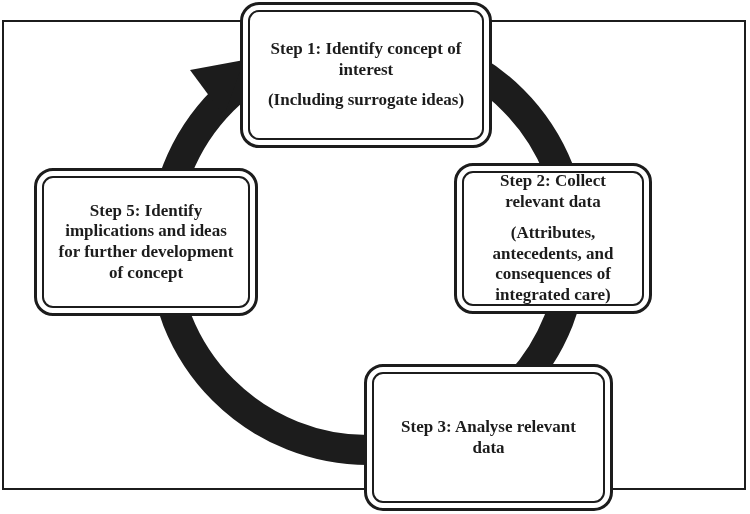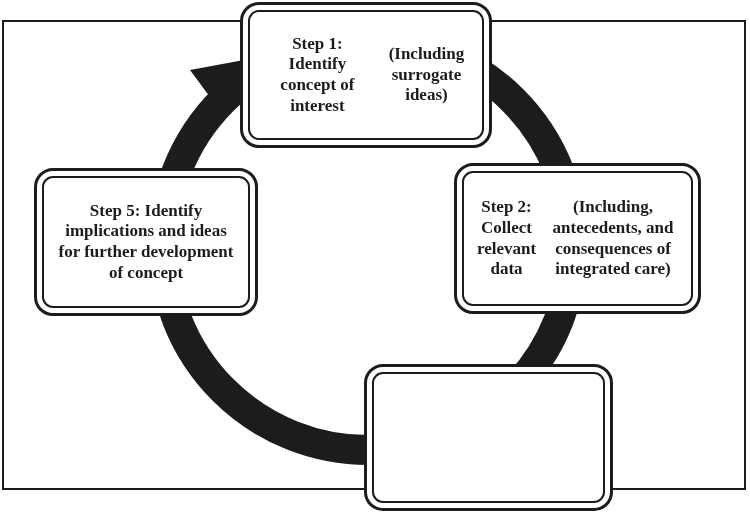--- a/index.html
+++ b/index.html
@@ -35,21 +35,21 @@
     background: #ffffff;
     border: 3px solid #1c1c1c;
     border-radius: 19px;
   }
   .box-inner {
     position: absolute;
     inset: 5px;
     border: 2px solid #1c1c1c;
     border-radius: 11px;
     display: flex;
-    flex-direction: row;
+    flex-direction: column;
     align-items: center;
     justify-content: center;
     gap: 10px;
     padding: 16px 12px;
     text-align: center;
   }
   .box-inner p {
     margin: 0;
     font-weight: bold;
     font-size: 17px;
@@ -69,29 +69,30 @@
     <polygon points="244,60 190,70 224,116" fill="#1c1c1c"></polygon>
   </svg>
 
   <div class="box" style="left:240px; top:2px; width:252px; height:146px;">
     <div class="box-inner">
       <p>Step 1: Identify concept of interest</p>
       <p>(Including surrogate ideas)</p>
     </div>
   </div>
 
-  <div class="box" style="left:454px; top:163px; width:247px; height:151px;">
+  <div class="box" style="left:454px; top:163px; width:198px; height:151px;">
     <div class="box-inner">
       <p>Step 2: Collect relevant data</p>
-      <p>(Including, antecedents, and consequences of integrated care)</p>
+      <p>(Attributes, antecedents, and consequences of integrated care)</p>
     </div>
   </div>
 
   <div class="box" style="left:364px; top:364px; width:249px; height:147px;">
     <div class="box-inner">
+      <p>Step 3: Analyse relevant data</p>
     </div>
   </div>
 
 
   <div class="box" style="left:34px; top:168px; width:224px; height:148px;">
     <div class="box-inner">
       <p>Step 5: Identify implications and ideas for further development of concept</p>
     </div>
   </div>
 

